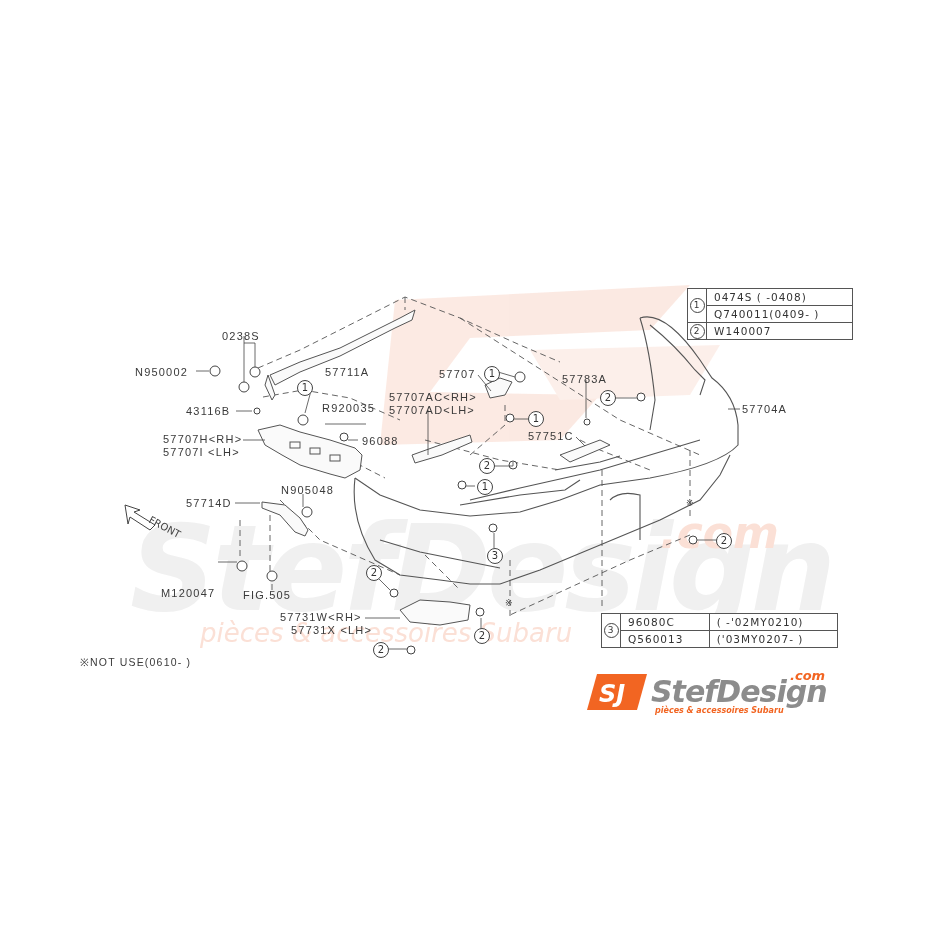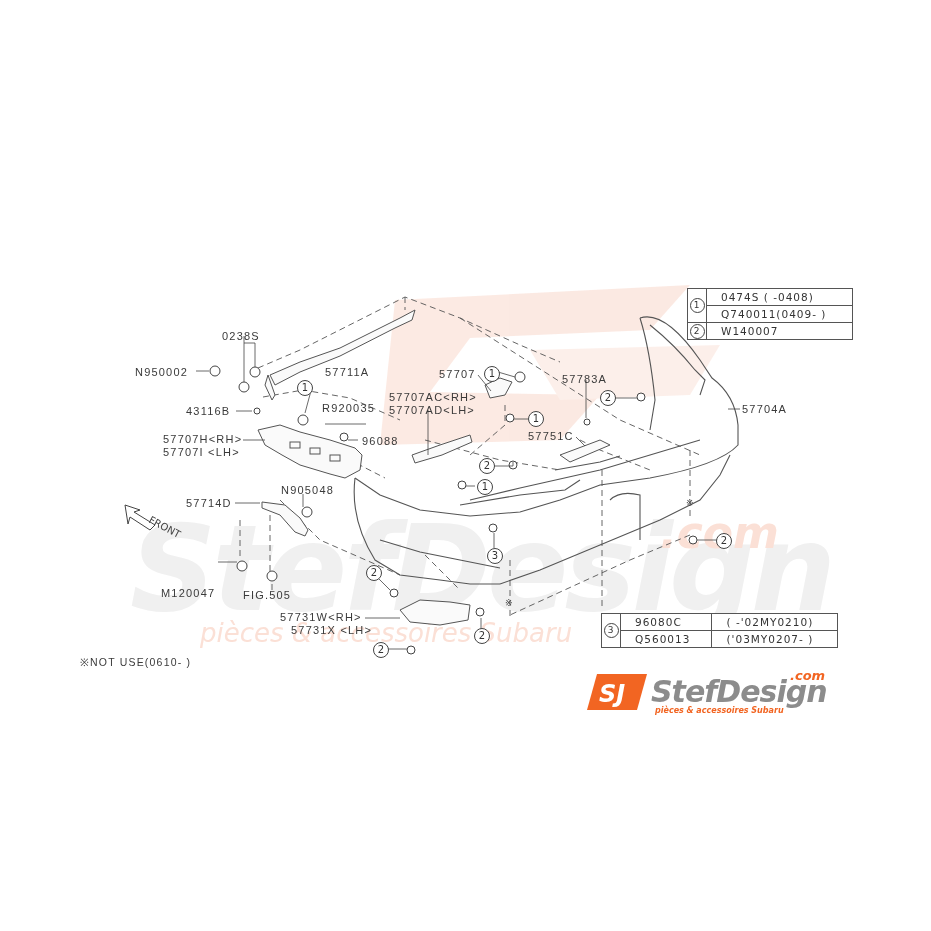--- a/index.html
+++ b/index.html
@@ -5,21 +5,21 @@
   html, body { margin: 0; padding: 0; background: #ffffff; }
   body { width: 931px; height: 931px; position: relative; overflow: hidden;
          font-family: "DejaVu Sans", sans-serif; color: #333; }
   #canvas { position: absolute; left: 0; top: 0; width: 931px; height: 931px; }
   .lbl { position: absolute; font-family: Liberation Sans, sans-serif; font-size: 11px;
          color: #3a3a3a; letter-spacing: 1.2px; white-space: nowrap; line-height: 12px; }
   .callout { position: absolute; width: 14px; height: 14px; border: 1px solid #444; border-radius: 50%;
              font-size: 10px; line-height: 14px; text-align: center; color: #333; background: #fff; }
   table.ref { position: absolute; border-collapse: collapse; font-family: "DejaVu Sans", sans-serif;
               font-size: 10.5px; color: #333; letter-spacing: 1px; background: #fff; }
-  table.ref td { border: 1px solid #555; padding: 1px 14px; height: 14px; white-space: nowrap; }
+  table.ref td { border: 1px solid #555; padding: 1px 7px; height: 14px; white-space: nowrap; }
   table.ref td.num { text-align: center; width: 18px; padding: 0; }
   .numc { display: inline-block; width: 13px; height: 13px; border: 1px solid #444; border-radius: 50%;
           font-size: 9px; line-height: 13px; text-align: center; }
   .wm { position: absolute; font-family: "DejaVu Sans", sans-serif; font-style: italic; font-weight: bold; }
   #logo { position: absolute; left: 585px; top: 668px; width: 265px; height: 50px; }
 </style>
 </head>
 <body>
 
 <svg id="canvas" viewBox="0 0 931 931" xmlns="http://www.w3.org/2000/svg">

